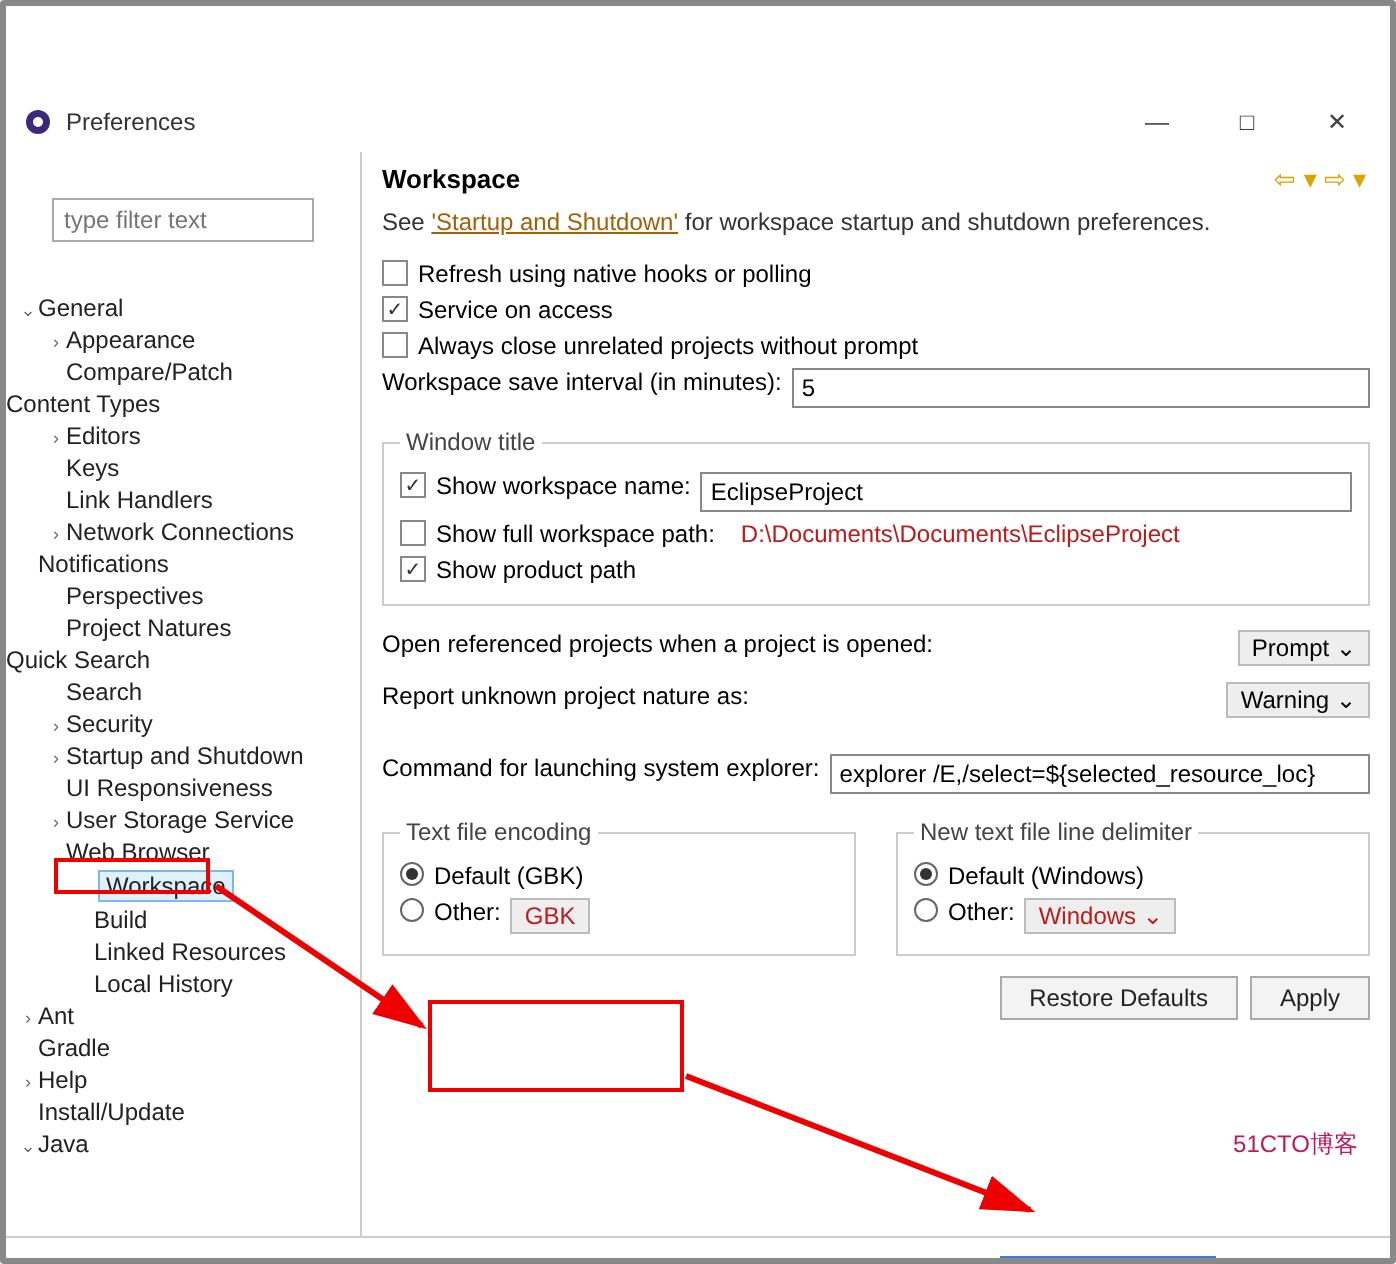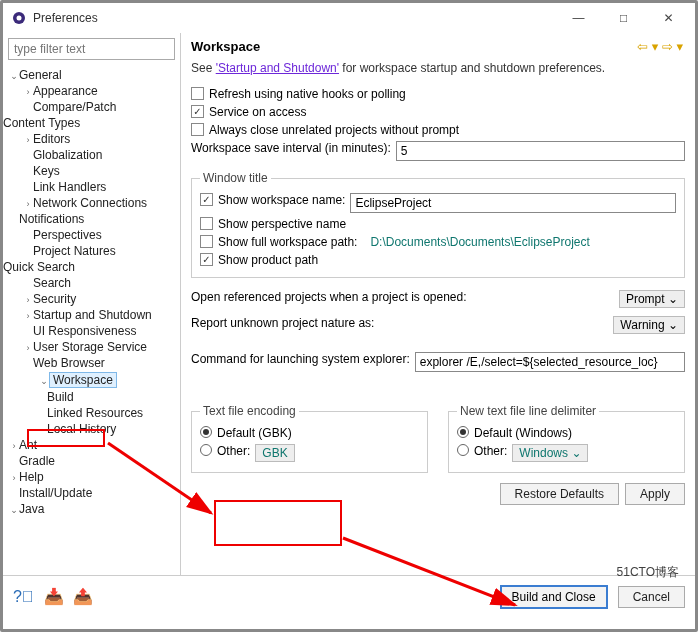--- a/index.html
+++ b/index.html
@@ -1,53 +1,53 @@
 <!DOCTYPE html>
 <html><head>
 <meta charset="utf-8">
 <style>
 * { box-sizing: border-box; font-family: "Segoe UI", Tahoma, sans-serif; font-size: 12px; }
 body { margin: 0; background: #fff; width: 698px; height: 632px; position: relative; overflow: hidden; border: 3px solid #888; border-radius: 2px; }
-.titlebar { height: 30px; display: flex; align-items: center; padding: 0 4px 0 8px; background: #fff; color: #333; }
+.titlebar { height: 30px; display: flex; align-items: center; padding: 0 4px 0 8px; background: #fff; color: #333; margin-top: 43px; }
 .titlebar .tspace { flex: 1; }
 .titlebar .winbtn { width: 45px; height: 30px; display: flex; align-items: center; justify-content: center; color: #444; }
 .maincols { display: flex; height: 542px; }
 .sidebar { width: 178px; border-right: 1px solid #ccc; display: flex; flex-direction: column; }
-.filterbox { margin: 5px; text-decoration: underline; }
+.filterbox { margin: 23px; text-decoration: underline; }
 .filterbox input { width: 100%; padding: 3px 5px; border: 1px solid #aaa; color: #777; }
 .tree { flex: 1; overflow: hidden; padding: 2px 0; }
 .tree div { white-space: nowrap; padding: 1px 0; color: #222; }
 .ar { display: inline-block; width: 10px; text-align: center; color: #666; font-size: 9px; }
 .tree .selwrap { padding-left: 20px; margin-left: 16px; }
 .tree .sel { background: #dff0ff; border: 1px solid #7fb8e8; padding: 0 3px; display: inline-block; }
 .redbox1 { position: absolute; border: 2px solid #e00; left: 24px; top: 426px; width: 78px; height: 18px; pointer-events: none; }
 .redbox2 { position: absolute; border: 2px solid #e00; left: 211px; top: 497px; width: 128px; height: 46px; pointer-events: none; }
 .content { flex: 1; display: flex; flex-direction: column; padding: 6px 10px 0 10px; overflow: hidden; }
 .hdr { display: flex; align-items: center; padding-bottom: 2px; }
 .hdr h2 { font-size: 13px; font-weight: bold; margin: 0; flex: 1; }
 .hdr .navico { color: #d9a300; padding: 0 2px; font-size: 13px; }
 .see { padding: 5px 0 10px 0; color: #333; }
-.see a { color: #6d28d9; text-decoration: underline; }
+.see a { color: #a16207; text-decoration: underline; }
 .row { display: flex; padding: 2px 0; gap: 5px; }
 .chk { width: 13px; height: 13px; border: 1px solid #888; display: inline-flex; align-items: center; justify-content: center; font-size: 10px; color: #333; }
 .txtin { border: 1px solid #888; padding: 2px 4px; }
 fieldset { border: 1px solid #ccc; margin: 8px 0 4px 0; padding: 6px 8px 8px 8px; }
 legend { color: #444; padding: 0 3px; }
 .sel2 { border: 1px solid #bbb; background: #eee; padding: 1px 6px; }
 .radio { width: 12px; height: 12px; border: 1px solid #666; border-radius: 50%; display: inline-flex; align-items: center; justify-content: center; }
 .radio.on::after { content: ""; width: 6px; height: 6px; background: #333; border-radius: 50%; }
 .btnrow { display: flex; justify-content: flex-end; gap: 6px; padding: 6px 0; }
 .btn { border: 1px solid #aaa; background: #f3f3f3; padding: 3px 14px; color: #222; }
 .footer { height: 42px; border-top: 1px solid #ccc; display: flex; align-items: center; padding: 0 10px; gap: 10px; }
 .footer .fspace { flex: 1; }
 .applyclose { border: 2px solid #3b7dd1; background: #f3f3f3; padding: 3px 10px; }
 .fico { color: #2a6cb6; font-size: 16px; }
 svg.arrows { position: absolute; left: 0; top: 0; pointer-events: none; }
-.wm { position: absolute; right: 16px; bottom: 48px; color: #404040; font-size: 12px; pointer-events: none; }
-.dis { color: #0f766e; }
+.wm { position: absolute; right: 16px; bottom: 48px; color: #be185d; font-size: 12px; pointer-events: none; }
+.dis { color: #b91c1c; }
 </style>
 </head>
 <body>
 
 <div class="titlebar">
   <svg width="16" height="16">
       <circle cx="8" cy="8" r="6" fill="#3b2a7a"></circle>
       <circle cx="8" cy="8" r="2.5" fill="#fff"></circle>
     </svg>
   <span style="margin-left:6px">Preferences</span>
@@ -59,21 +59,20 @@
 
 <div class="maincols">
   <div class="sidebar">
     <div class="filterbox"><input placeholder="type filter text" style=""></div>
     <div class="tree">
       <div style="padding-left:6px"><span class="ar">⌄</span><span>General</span></div>
       <div style="padding-left:20px"><span class="ar">›</span><span>Appearance</span></div>
       <div style="padding-left:30px"><span>Compare/Patch</span></div>
       <div style=""><span>Content Types</span></div>
       <div style="padding-left:20px"><span class="ar">›</span><span>Editors</span></div>
-      <div style="padding-left:30px"><span>Globalization</span></div>
       <div style="padding-left:30px"><span>Keys</span></div>
       <div style="padding-left:30px"><span>Link Handlers</span></div>
       <div style="padding-left:20px"><span class="ar">›</span><span>Network Connections</span></div>
       <div style="padding-left:16px"><span>Notifications</span></div>
       <div style="padding-left:30px"><span>Perspectives</span></div>
       <div style="padding-left:30px"><span>Project Natures</span></div>
       <div style=""><span>Quick Search</span></div>
       <div style="padding-left:30px"><span>Search</span></div>
       <div style="padding-left:20px"><span class="ar">›</span><span>Security</span></div>
       <div style="padding-left:20px"><span class="ar">›</span><span>Startup and Shutdown</span></div>
@@ -121,24 +120,20 @@
 
     <fieldset>
       <legend>Window title</legend>
       <div class="row">
           <span class="chk">✓</span>
           <span>Show workspace name:</span>
         <input class="txtin" style="flex: 1 1 0%;" value="EclipseProject">
         </div>
       <div class="row">
           <span class="chk"></span>
-          <span>Show perspective name</span>
-        </div>
-      <div class="row">
-          <span class="chk"></span>
           <span>Show full workspace path:</span>
         <span style="margin-left:8px" class="dis">D:\Documents\Documents\EclipseProject</span>
         </div>
       <div class="row">
           <span class="chk">✓</span>
           <span>Show product path</span>
         </div>
     </fieldset>
 
     <div class="row" style="margin-top:6px">
@@ -148,21 +143,21 @@
     <div class="row" style="margin-top:4px">
       <span style="flex:1">Report unknown project nature as:</span>
       <span class="sel2"><span>Warning</span> ⌄</span>
     </div>
 
     <div class="row" style="margin-top:14px">
       <span>Command for launching system explorer:</span>
       <input class="txtin" style="flex: 1 1 0%;" value="explorer /E,/select=${selected_resource_loc}">
     </div>
 
-    <div style="display:flex; gap:20px; margin-top:22px">
+    <div style="display:flex; gap:20px; margin-top:2px">
       <fieldset style="flex:1">
         <legend>Text file encoding</legend>
         <div class="row">
             <span class="radio on"></span>
             <span>Default (GBK)</span>
           </div>
         <div class="row">
             <span class="radio"></span>
             <span>Other:</span>
           <span class="sel2 dis"><span>GBK</span></span>

